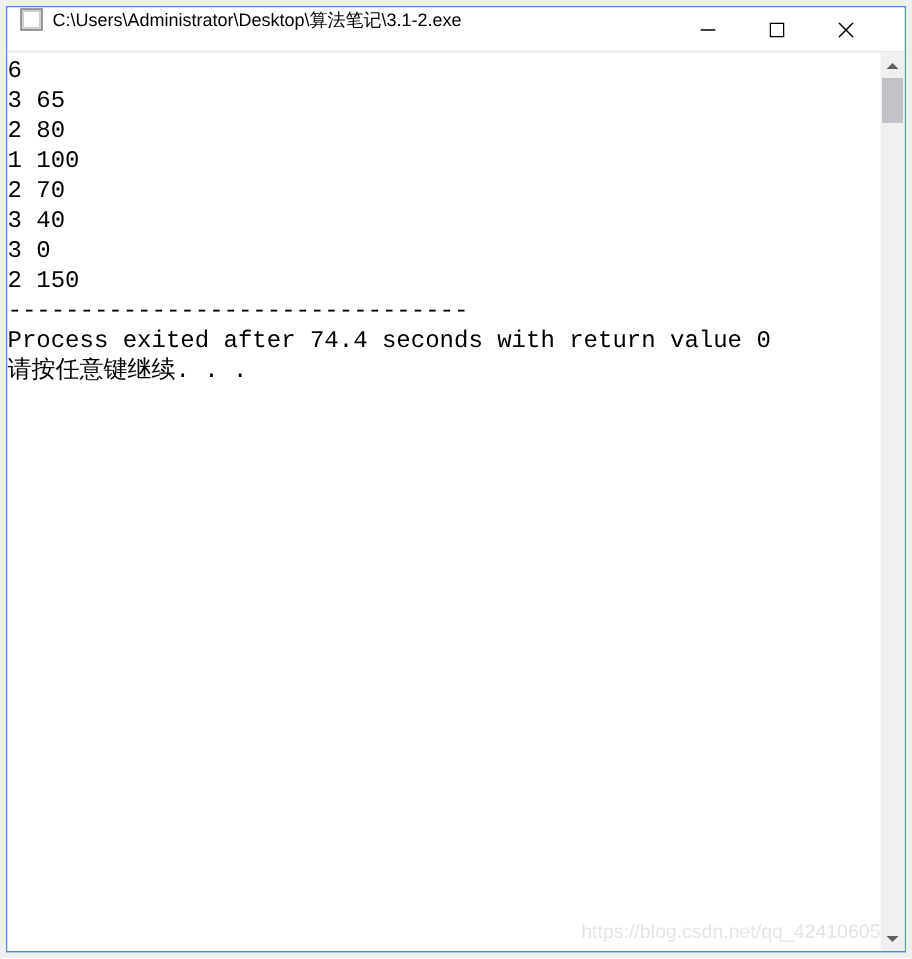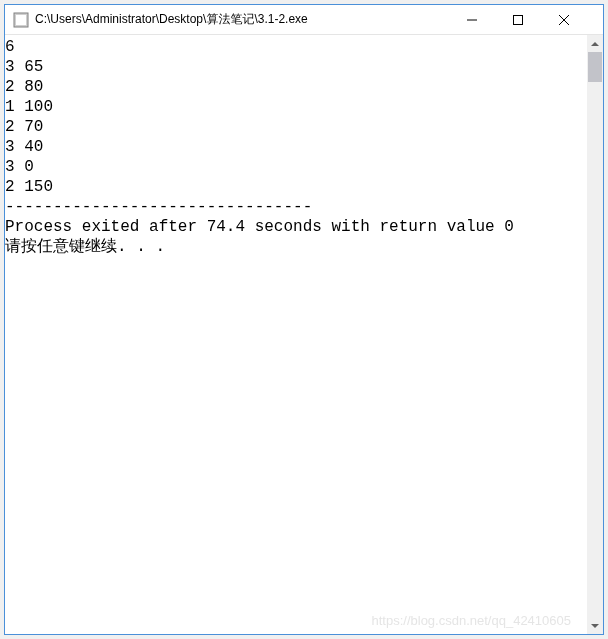--- a/index.html
+++ b/index.html
@@ -21,21 +21,20 @@
       background: #ffffff;
       border: 1px solid #4a90d9;
       display: flex;
       flex-direction: column;
     }
     .titlebar {
       height: 30px;
       background: #ffffff;
       border-bottom: 1px solid #e5e5e5;
       display: flex;
-      align-items: center;
       padding: 0 16px 0 8px;
     }
     .app-icon {
       width: 16px;
       height: 16px;
       margin-right: 6px;
       flex-shrink: 0;
     }
     .title-text {
       font-size: 12px;
@@ -96,21 +95,21 @@
       top: 0;
       left: 1px;
       right: 1px;
       height: 30px;
       background: #c2c3c9;
       cursor: pointer;
     }
     .watermark {
       position: absolute;
       bottom: 6px;
-      right: 32px;
+      right: 16px;
       font-size: 13px;
       color: #e5e5e5;
       font-family: Arial, sans-serif;
       pointer-events: none;
     }
   </style>
 </head>
 <body>
 
 <div class="window">

